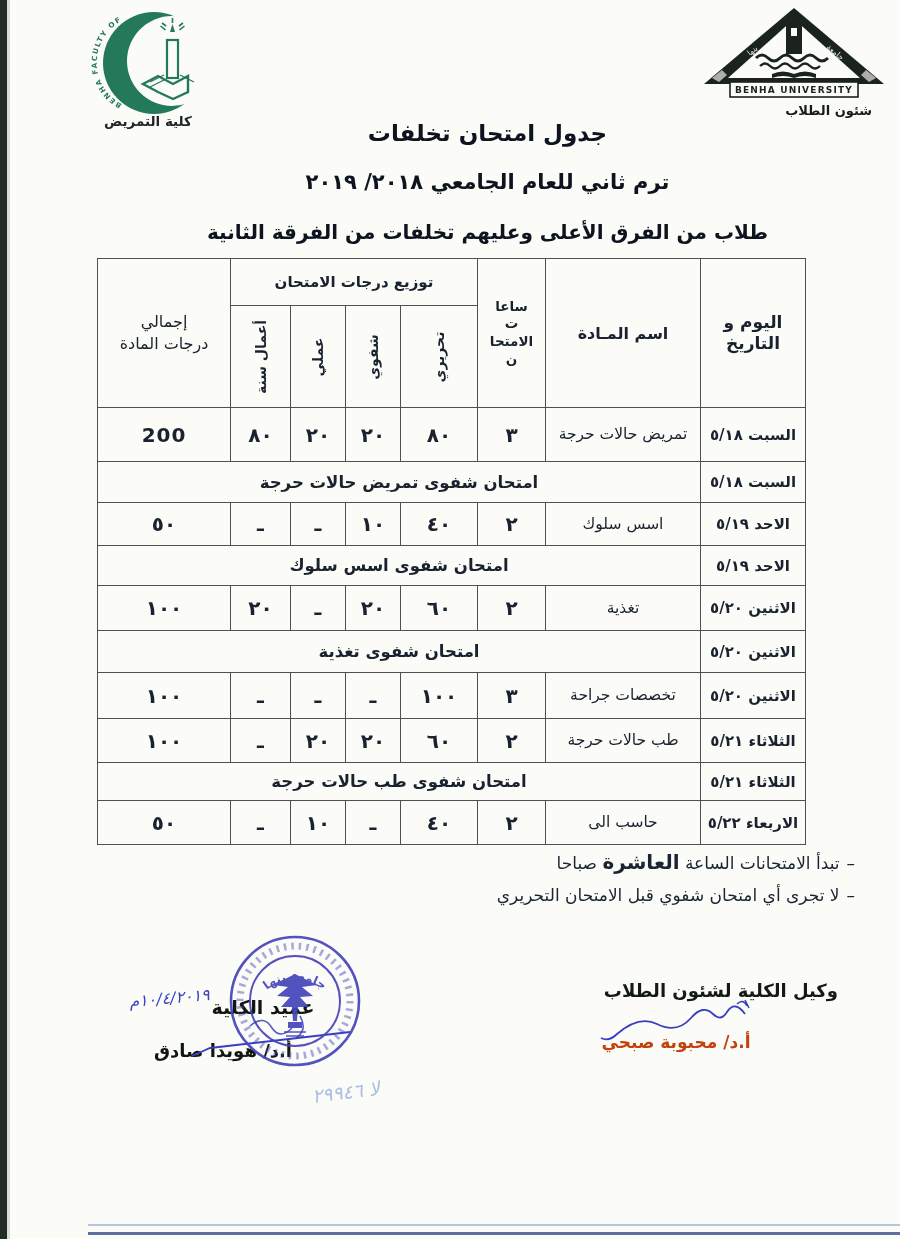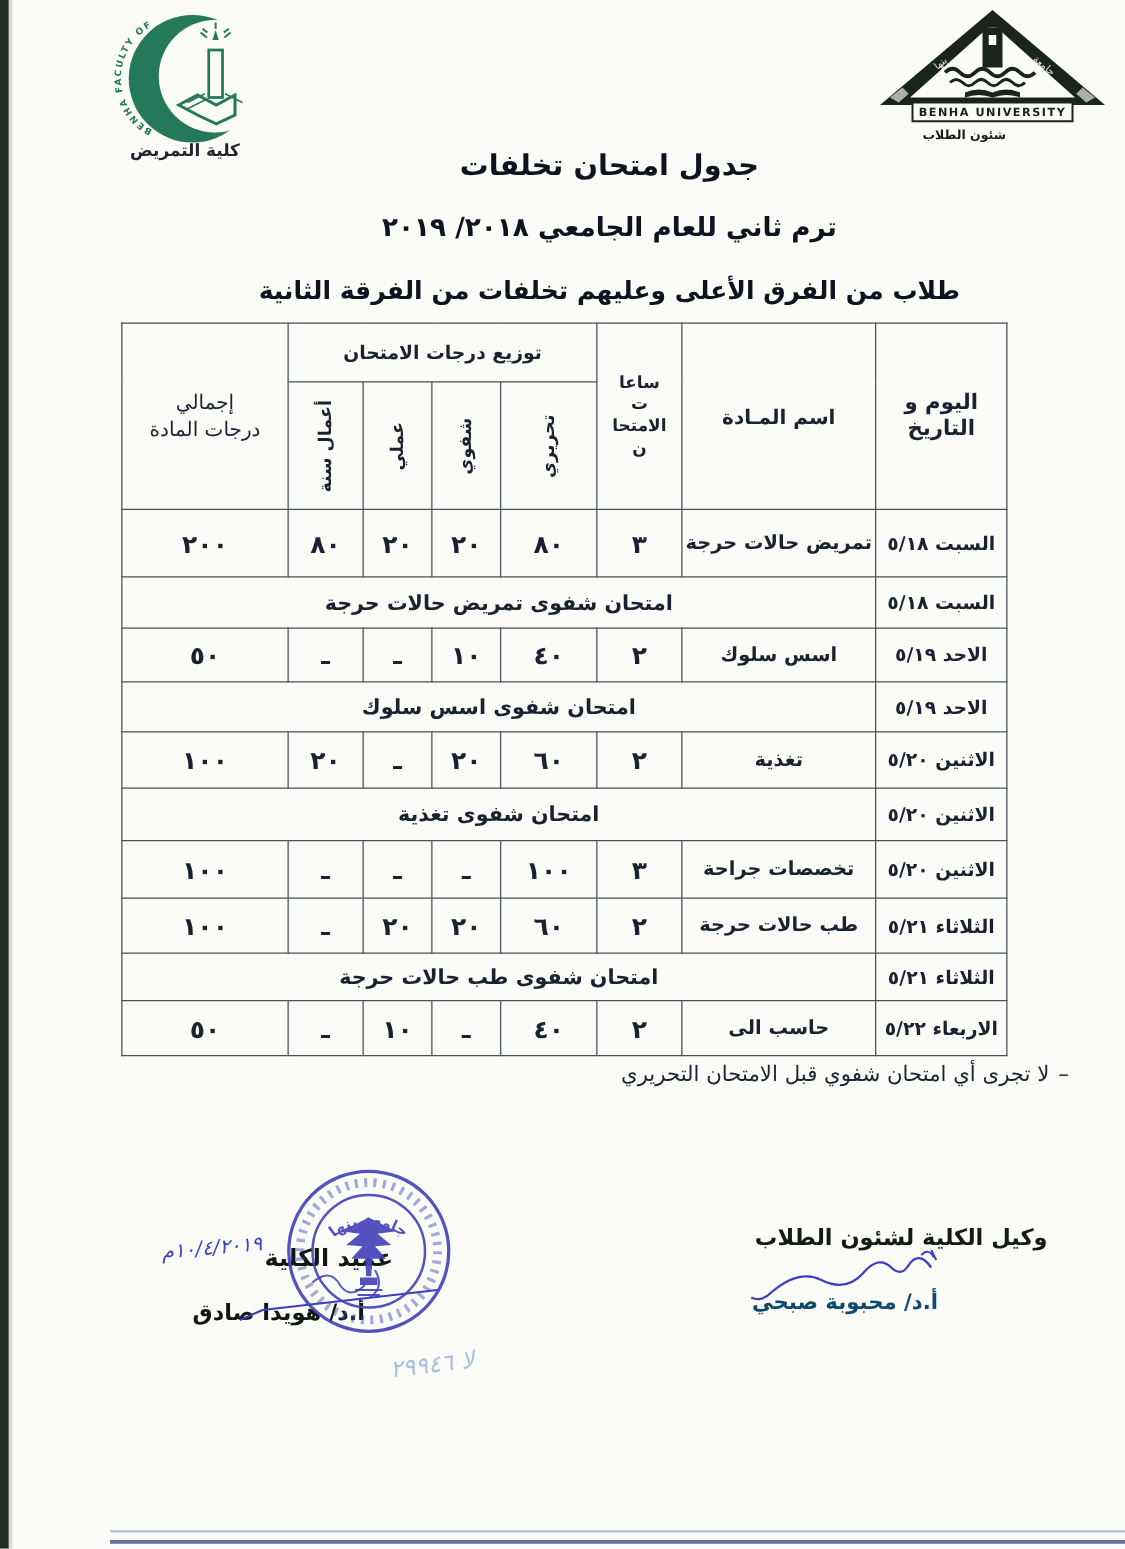--- a/index.html
+++ b/index.html
@@ -13,21 +13,21 @@
   .pre{white-space:pre-line;}
 
   
   #left-edge{left:0;top:0;width:7px;height:1239px;background:#242c27;}
   #left-edge2{left:7px;top:0;width:3px;height:1239px;background:#b9bdb6;opacity:.5;}
   #bottom-line-1{left:88px;right:0;top:1224px;height:2px;background:#b8c4de;}
   #bottom-line-2{left:88px;right:0;top:1232px;height:3px;background:#5f6f9f;}
 
   
   #faculty-caption{left:92px;top:113px;width:112px;text-align:center;font-size:13.5px;font-weight:600;color:#20262c;}
-  #univ-caption{left:738px;top:103px;width:134px;text-align:left;font-size:10px;font-weight:bold;color:#161c16;}
+  #univ-caption{left:738px;top:103px;width:134px;text-align:right;font-size:13px;font-weight:bold;color:#161c16;}
 
   
   .title-line{left:0;width:975px;text-align:center;direction:rtl;font-weight:bold;color:#0e141f;}
   #title1{top:120px;font-size:23px;}
   #title2{top:170px;font-size:21px;}
   #title3{top:220px;font-size:20px;}
 
   
   #exam-table{
     position:absolute;left:97px;top:258px;width:708px;
@@ -40,36 +40,36 @@
   .trA td{height:46px;}
   .trB td{height:101px;}
   .hday{font-size:17px;font-weight:bold;line-height:1.25;}
   .hsub{font-size:16px;font-weight:bold;}
   .hhours{font-size:13.5px;font-weight:bold;line-height:1.3;}
   .hdist{font-size:15px;font-weight:bold;}
   .htotal{font-size:16px;font-weight:normal;line-height:1.4;}
   .rotwrap{display:flex;align-items:center;justify-content:center;height:101px;width:100%;}
   .rot{transform:rotate(-90deg);white-space:nowrap;font-weight:bold;font-size:14px;}
   .day{font-size:15px;font-weight:bold;}
-  .subj{font-size:15.5px;font-weight:bold;line-height:1.35;}
+  .subj{font-size:15.5px;font-weight:normal;line-height:1.35;}
   .num{font-size:20px;font-weight:bold;letter-spacing:1px;}
   .oralspan{font-size:16.5px;font-weight:bold;}
   .r1 td{height:53px;} .r2 td{height:40px;} .r3 td{height:42px;} .r4 td{height:39px;}
   .r5 td{height:44px;} .r6 td{height:41px;} .r7 td{height:45px;} .r8 td{height:43px;}
   .r9 td{height:37px;margin-top:21px;} .r10 td{height:43px;}
 
   
   #notes{top:850px;right:45px;width:560px;direction:rtl;text-align:right;color:#1a2433;}
   .note-line{font-size:17px;margin-bottom:11px;}
   .note-dash{margin-left:7px;}
   .note-bold{font-weight:bold;font-size:20px;}
 
   
   #sig-right-title{right:62px;top:980px;width:300px;text-align:right;font-size:18px;font-weight:bold;direction:rtl;color:#141b14;}
-  #sig-right-name{right:104px;top:1032px;width:240px;text-align:center;font-size:17px;font-weight:bold;direction:rtl;color:#0c4a6e;}
+  #sig-right-name{right:104px;top:1032px;width:240px;text-align:center;font-size:17px;font-weight:bold;direction:rtl;color:#c2410c;}
   #sig-left-title{left:183px;top:996px;width:160px;font-size:19px;font-weight:bold;direction:rtl;text-align:center;color:#101710;}
   #sig-left-name{left:108px;top:1040px;width:230px;font-size:18px;font-weight:bold;direction:rtl;text-align:center;color:#101710;}
 
   
   #hw-date{left:50px;top:992px;width:160px;font-size:16px;color:#3a43c2;direction:rtl;
     transform:rotate(-5deg);letter-spacing:2px;font-style:italic;}
   #hw-number{left:230px;top:1086px;width:150px;font-size:19px;color:#a9bfe4;direction:rtl;
     transform:rotate(-7deg);letter-spacing:2px;font-style:italic;}
 </style>
 </head>
@@ -176,21 +176,21 @@
   </tr>
 
   <tr class="r1">
     <td class="day">السبت ٥/١٨</td>
     <td class="subj">تمريض حالات حرجة</td>
     <td class="num">٣</td>
     <td class="num">٨٠</td>
     <td class="num">٢٠</td>
     <td class="num">٢٠</td>
     <td class="num">٨٠</td>
-    <td class="num">٢٠٠</td>
+    <td class="num">200</td>
   </tr>
   <tr class="r2">
     <td class="day">السبت ٥/١٨</td>
     <td colspan="7" class="oralspan">امتحان شفوى تمريض حالات حرجة</td>
   </tr>
   <tr class="r3">
     <td class="day">الاحد ٥/١٩</td>
     <td class="subj">اسس سلوك</td>
     <td class="num">٢</td>
     <td class="num">٤٠</td>
@@ -248,20 +248,23 @@
     <td class="num">٤٠</td>
     <td class="num">ـ</td>
     <td class="num">١٠</td>
     <td class="num">ـ</td>
     <td class="num">٥٠</td>
   </tr>
   </tbody>
 </table>
 
 <div class="abs" id="notes">
+  <div class="note-line">
+    <span class="note-dash">–</span><span>تبدأ الامتحانات الساعة </span><span class="note-bold">العاشرة</span><span> صباحا</span>
+  </div>
   <div class="note-line">
     <span class="note-dash">–</span><span>لا تجرى أي امتحان شفوي قبل الامتحان التحريري</span>
   </div>
 </div>
 
 <div class="abs" id="sig-right-title">وكيل الكلية لشئون الطلاب</div>
 <svg class="abs" style="right:130px;top:996px;" width="175" height="48" viewBox="0 0 175 48">
   <path d="M 150,18 q -10,-14 -18,-2 q -6,10 -14,2 q -10,-10 -22,4 q -14,16 -34,6 q -18,-9 -40,10 q -8,8 -16,4" stroke="#3a3ec0" stroke-width="1.8" fill="none"></path>
   <path d="M 142,8 q 6,-6 10,2 M 150,4 l 4,8" stroke="#3a3ec0" stroke-width="1.5" fill="none"></path>
 </svg>

